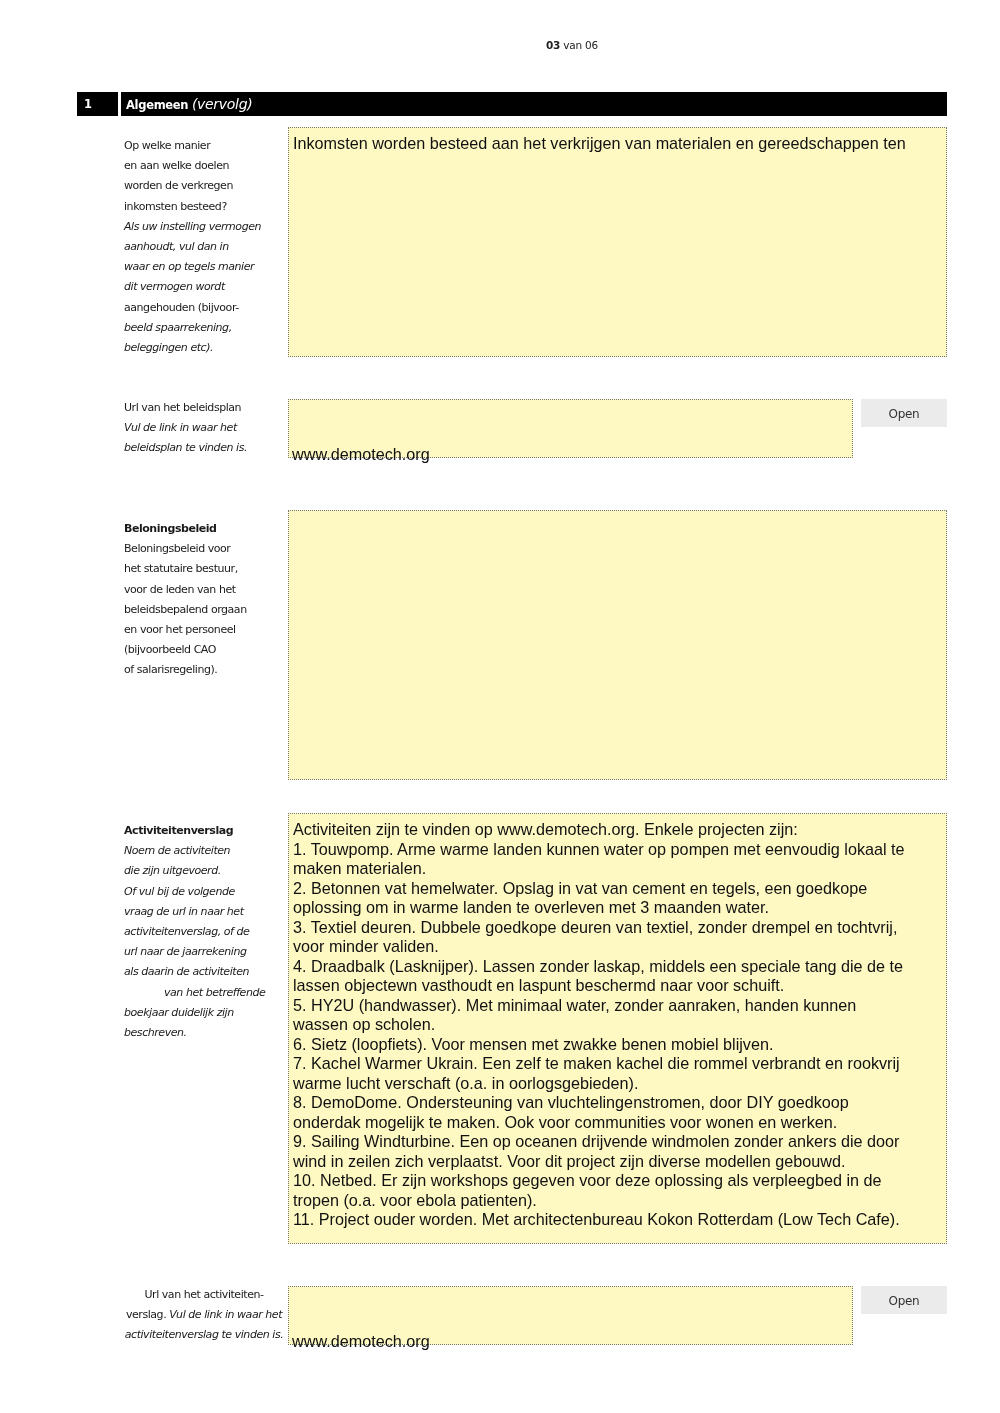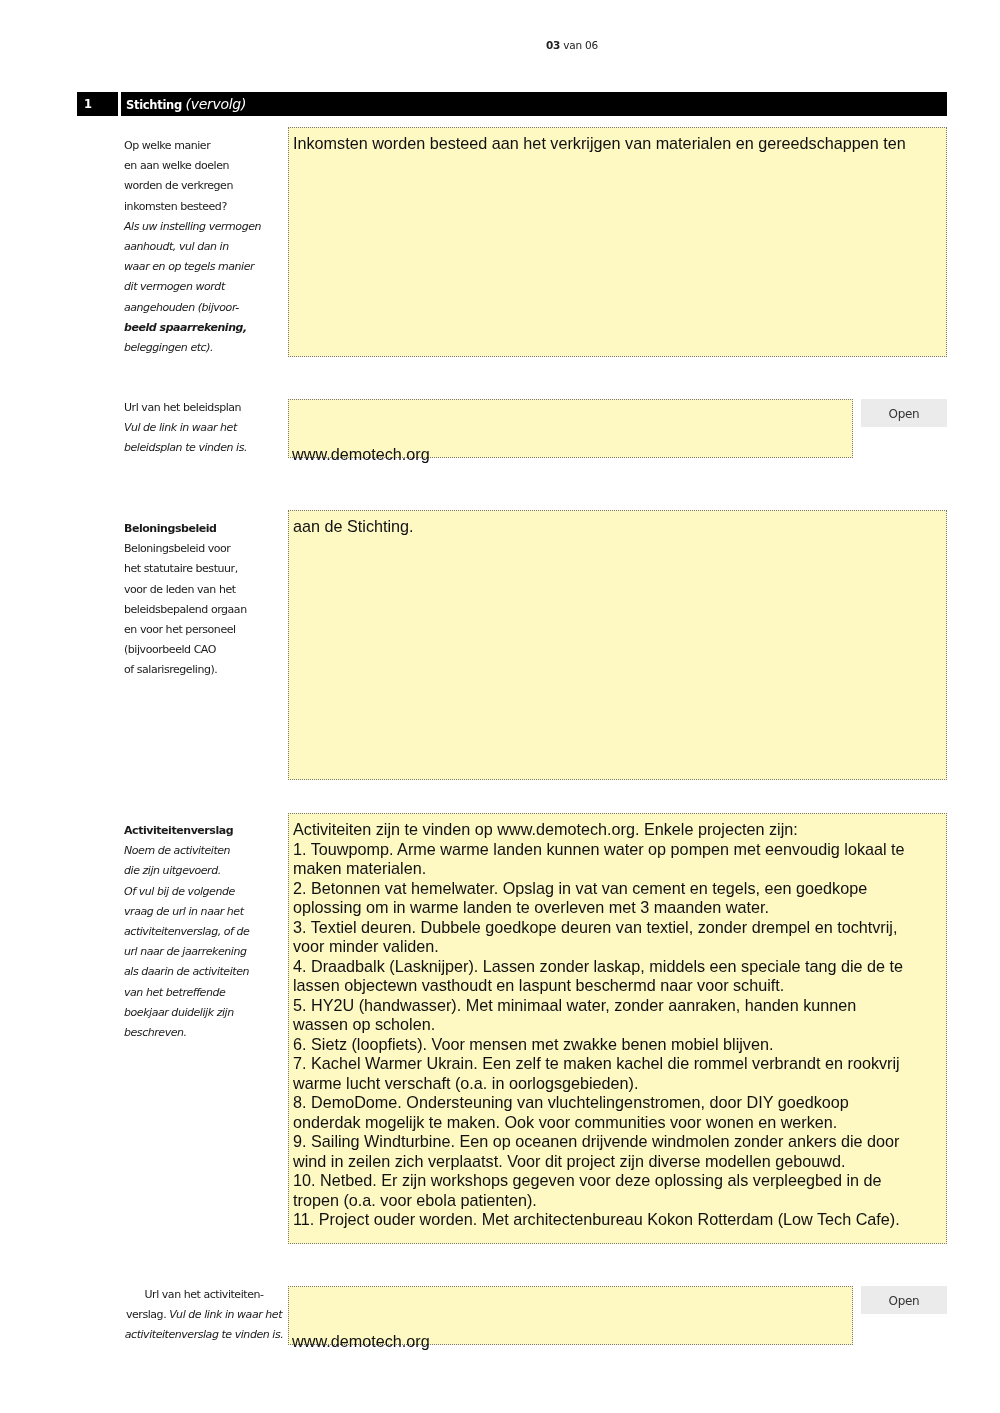--- a/index.html
+++ b/index.html
@@ -55,36 +55,36 @@
 
 <div class="page-num">
   <b>03</b>
   <span>van</span>
   <span>06</span>
 </div>
 
 <div class="section-bar">
   <div class="section-num">1</div>
   <div class="section-title">
-    <b>Stichting</b>
+    <b>Algemeen</b>
     <i>(vervolg)</i>
   </div>
 </div>
 
 <div class="label" style="top:136px;">
     <span><span style="display: inline;">Op welke manier</span></span>
     <span><span style="display: inline;">en aan welke doelen</span></span>
     <span><span style="display: inline;">worden de verkregen</span></span>
     <span><span style="display: inline;">inkomsten besteed?</span></span>
     <span><span style="font-style: italic; display: inline;">Als uw instelling vermogen</span></span>
     <span><span style="font-style: italic; display: inline;">aanhoudt, vul dan in</span></span>
     <span><span style="font-style: italic; display: inline;">waar en op tegels manier</span></span>
     <span><span style="font-style: italic; display: inline;">dit vermogen wordt</span></span>
-    <span><span style="font-style: italic; display: inline; margin-top: 44px;">aangehouden (bijvoor-</span></span>
-    <span><span style="font-style: italic; display: inline; font-weight: bold;">beeld spaarrekening,</span></span>
+    <span><span style="display: inline; margin-top: 44px;">aangehouden (bijvoor-</span></span>
+    <span><span style="font-style: italic; display: inline;">beeld spaarrekening,</span></span>
     <span><span style="font-style: italic; display: inline;">beleggingen etc).</span></span>
   </div>
 <div class="field" style="top:127px; left:288px; width:659px; height:230px;"><span class="line">Inkomsten worden besteed aan het verkrijgen van materialen en gereedschappen ten</span></div>
 
 <div class="label" style="top:398px;">
     <span><span style="display: inline;">Url van het beleidsplan</span></span>
     <span><span style="font-style: italic; display: inline;">Vul de link in waar het</span></span>
     <span><span style="font-style: italic; display: inline;">beleidsplan te vinden is.</span></span>
   </div>
 <div class="field" style="top:399px; left:288px; width:565px; height:59px; padding-left:3px;">
@@ -95,32 +95,32 @@
 <div class="label" style="top:519px;">
     <span><span style="font-weight: bold; display: inline;">Beloningsbeleid</span></span>
     <span><span style="display: inline;">Beloningsbeleid voor</span></span>
     <span><span style="display: inline;">het statutaire bestuur,</span></span>
     <span><span style="display: inline;">voor de leden van het</span></span>
     <span><span style="display: inline;">beleidsbepalend orgaan</span></span>
     <span><span style="display: inline;">en voor het personeel</span></span>
     <span><span style="display: inline;">(bijvoorbeeld CAO</span></span>
     <span><span style="display: inline;">of salarisregeling).</span></span>
   </div>
-<div class="field" style="top:510px; left:288px; width:659px; height:270px;"><span class="line">aan de Stichting.</span></div>
+<div class="field" style="top:510px; left:288px; width:659px; height:270px;"></div>
 
 <div class="label" style="top:821px;">
     <span><span style="font-weight: bold; display: inline;">Activiteitenverslag</span></span>
     <span><span style="font-style: italic; display: inline;">Noem de activiteiten</span></span>
     <span><span style="font-style: italic; display: inline;">die  zijn uitgevoerd.</span></span>
     <span><span style="font-style: italic; display: inline;">Of vul bij de volgende</span></span>
     <span><span style="font-style: italic; display: inline;">vraag de url in naar het</span></span>
     <span><span style="font-style: italic; display: inline;">activiteitenverslag, of de</span></span>
     <span><span style="font-style: italic; display: inline;">url naar de jaarrekening</span></span>
     <span><span style="font-style: italic; display: inline;">als daarin de activiteiten</span></span>
-    <span><span style="font-style: italic; display: inline;">van het betreffende</span></span>
+    <span><span style="font-style: italic; display: inline; margin-left: 40px;">van het betreffende</span></span>
     <span><span style="font-style: italic; display: inline;">boekjaar duidelijk zijn</span></span>
     <span><span style="font-style: italic; display: inline;">beschreven.</span></span>
   </div>
 <div class="field" style="top:813px; left:288px; width:659px; height:431px;"><span class="line">Activiteiten zijn te vinden op www.demotech.org. Enkele projecten zijn:</span><span class="line">1. Touwpomp. Arme warme landen kunnen water op pompen met eenvoudig lokaal te</span><span class="line">maken materialen.</span><span class="line">2. Betonnen vat hemelwater. Opslag in vat van cement en tegels, een goedkope</span><span class="line">oplossing om in warme landen te overleven met 3 maanden water.</span><span class="line">3. Textiel deuren. Dubbele goedkope deuren van textiel, zonder drempel en tochtvrij,</span><span class="line">voor minder validen.</span><span class="line">4. Draadbalk (Lasknijper).  Lassen zonder laskap, middels een speciale tang die de te</span><span class="line">lassen objectewn vasthoudt en laspunt beschermd naar voor schuift.</span><span class="line">5. HY2U (handwasser). Met minimaal water, zonder aanraken,  handen kunnen</span><span class="line">wassen op scholen.</span><span class="line">6. Sietz (loopfiets).  Voor mensen met zwakke benen mobiel blijven.</span><span class="line">7. Kachel Warmer Ukrain. Een zelf te maken kachel die rommel verbrandt en rookvrij</span><span class="line">warme lucht verschaft (o.a. in oorlogsgebieden).</span><span class="line">8. DemoDome. Ondersteuning van vluchtelingenstromen, door DIY goedkoop</span><span class="line">onderdak mogelijk te maken. Ook voor communities voor wonen en werken.</span><span class="line">9. Sailing Windturbine.  Een op oceanen drijvende windmolen zonder ankers die door</span><span class="line">wind in zeilen  zich verplaatst. Voor dit project zijn diverse modellen gebouwd.</span><span class="line">10. Netbed.  Er zijn workshops gegeven  voor deze oplossing als verpleegbed in de</span><span class="line">tropen (o.a. voor  ebola patienten).</span><span class="line">11. Project ouder worden. Met architectenbureau Kokon Rotterdam (Low Tech Cafe).</span></div>
 
 <div class="label" style="top:1285px;text-align:center;">
     <span><span style="display: inline;">Url van het activiteiten-</span></span>
     <span><span style="display: inline;">verslag. </span><span style="font-style: italic; display: inline;">Vul de link in waar het</span></span>
     <span><span style="font-style: italic; display: inline;">activiteitenverslag te vinden is.</span></span>
   </div>

